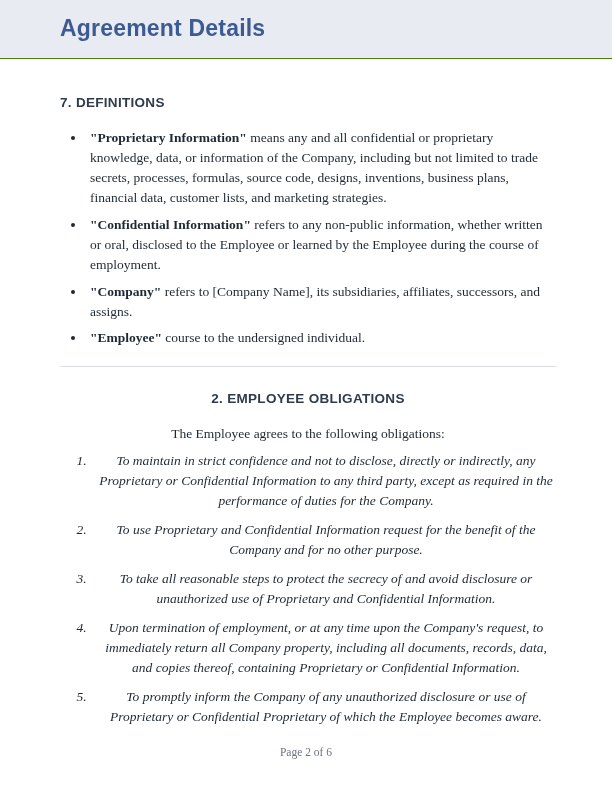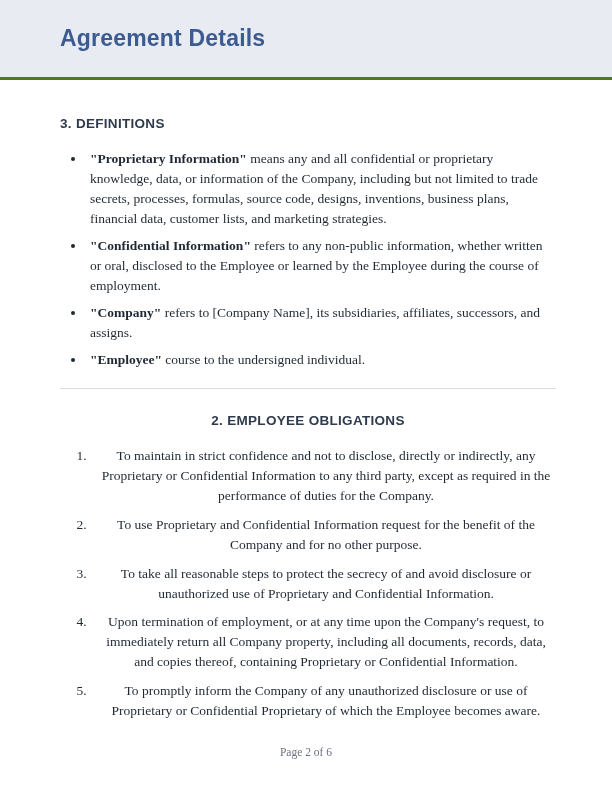--- a/index.html
+++ b/index.html
@@ -18,21 +18,21 @@
     width: 612px;
     height: 792px;
     background: #ffffff;
     box-sizing: border-box;
     overflow: hidden;
     display: flex;
     flex-direction: column;
   }
   .header-band {
     background: #e8ebf2;
-    border-bottom: 3px solid #4d7c0f;
+    border-bottom: 1px solid #4d7c0f;
     height: 80px;
     box-sizing: border-box;
     display: flex;
     align-items: center;
     padding-left: 60px;
   }
   .doc-title {
     font-family: "Liberation Sans", sans-serif;
     font-size: 23px;
     font-weight: bold;
@@ -77,20 +77,21 @@
   }
   ul.terms > li {
     font-size: 13.5px;
     line-height: 1.48;
     margin-bottom: 7px;
     padding-left: 4px;
   }
   ol.obligations {
     margin: 4px 0 9px 0;
     padding-left: 30px;
+    font-style: italic;
   }
   ol.obligations > li {
     font-size: 13.5px;
     line-height: 1.48;
     margin-bottom: 9px;
     padding-left: 6px;
   }
   .term-name {
     font-weight: bold;
   }
@@ -107,40 +108,41 @@
 
 <div class="page">
 
   <div class="header-band">
     <h1 class="doc-title">Agreement Details</h1>
   </div>
 
   <div class="content">
 
     <div class="section">
-      <h2 class="section-heading">3. DEFINITIONS</h2>
+      <h2 class="section-heading">7. DEFINITIONS</h2>
       <ul class="terms">
         <li>
           <span class="term-name">"Proprietary Information"</span><span> means any and all confidential or proprietary knowledge, data, or information of the Company, including but not limited to trade secrets, processes, formulas, source code, designs, inventions, business plans, financial data, customer lists, and marketing strategies.</span>
         </li>
         <li>
           <span class="term-name">"Confidential Information"</span><span> refers to any non-public information, whether written or oral, disclosed to the Employee or learned by the Employee during the course of employment.</span>
         </li>
         <li>
           <span class="term-name">"Company"</span><span> refers to [Company Name], its subsidiaries, affiliates, successors, and assigns.</span>
         </li>
         <li>
           <span class="term-name">"Employee"</span><span> course to the undersigned individual.</span>
         </li>
       </ul>
       <hr class="section-divider">
     </div>
 
     <div class="section">
       <h2 class="section-heading">2. EMPLOYEE OBLIGATIONS</h2>
+      <p class="intro">The Employee agrees to the following obligations:</p>
       <ol class="obligations">
         <li>To maintain in strict confidence and not to disclose, directly or indirectly, any Proprietary or Confidential Information to any third party, except as required in the performance of duties for the Company.</li>
         <li>To use Proprietary and Confidential Information request for the benefit of the Company and for no other purpose.</li>
         <li>To take all reasonable steps to protect the secrecy of and avoid disclosure or unauthorized use of Proprietary and Confidential Information.</li>
         <li>Upon termination of employment, or at any time upon the Company's request, to immediately return all Company property, including all documents, records, data, and copies thereof, containing Proprietary or Confidential Information.</li>
         <li>To promptly inform the Company of any unauthorized disclosure or use of Proprietary or Confidential Proprietary of which the Employee becomes aware.</li>
       </ol>
     </div>
 
   </div>

